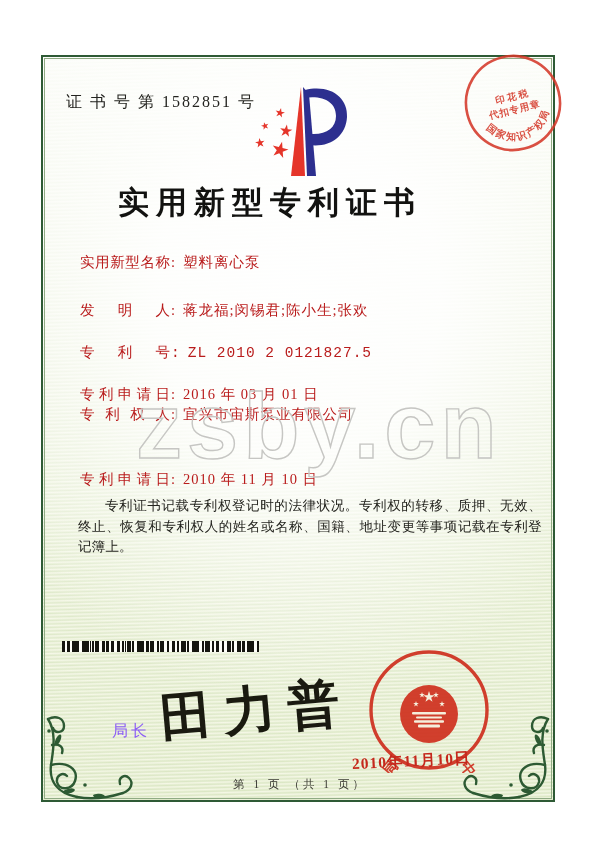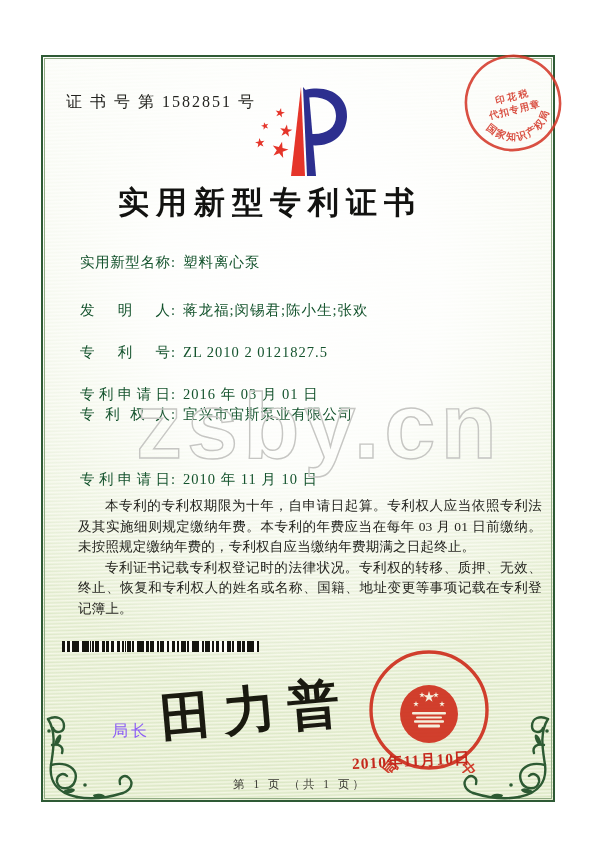--- a/index.html
+++ b/index.html
@@ -25,25 +25,25 @@
   
   .cert-no{position:absolute;left:66px;top:92px;font-size:16px;letter-spacing:2px;color:#23231f;z-index:3;}
   .logo{position:absolute;left:243px;top:84px;z-index:2;}
   .title{
     position:absolute;left:0;top:182px;width:540px;text-align:center;
     font-size:31px;font-weight:700;letter-spacing:7px;color:#121210;z-index:3;
   }
 
   
   .fields{position:absolute;left:80px;top:0;z-index:3;}
-  .field{position:absolute;left:0;white-space:nowrap;font-size:14.5px;color:#14532d;}
+  .field{position:absolute;left:0;white-space:nowrap;font-size:14.5px;color:#b91c1c;}
   .field .lab{display:inline-block;width:90px;text-align:justify;text-align-last:justify;}
   .field .col{display:inline-block;margin:0 8px 0 1px;}
   .field .val{letter-spacing:1px;}
-  .f0{top:253px;} .f1{top:301px;} .f2{top:343px;} .f3{top:385px;} .f4{top:405px;} .f5{top:470px;}
+  .f0{top:253px;} .f1{top:301px;} .f2{top:343px;font-family:Liberation Mono, monospace;} .f3{top:385px;} .f4{top:405px;} .f5{top:470px;}
 
   
   .watermark{
     position:absolute;left:136px;top:374px;z-index:4;pointer-events:none;
     font-family:"Liberation Sans","DejaVu Sans",sans-serif;
     font-size:92px;font-weight:700;letter-spacing:5px;
     color:rgba(255,255,255,0.06);
     text-align:center;
     -webkit-text-stroke:1.4px #c6c6c3;
   }
@@ -191,21 +191,20 @@
       <span class="lab">专 利 权 人</span><span class="col">:</span><span class="val">宜兴市宙斯泵业有限公司</span>
     </div>
     <div class="field f5">
       <span class="lab">专利申请日</span><span class="col">:</span><span class="val">2010 年 11 月 10 日</span>
     </div>
   </div>
 
   <div class="watermark">zsby.cn</div>
 
   <div class="bodytext">
-    <p>本专利的专利权期限为十年，自申请日起算。专利权人应当依照专利法及其实施细则规定缴纳年费。本专利的年费应当在每年 03 月 01 日前缴纳。未按照规定缴纳年费的，专利权自应当缴纳年费期满之日起终止。</p>
     <p>专利证书记载专利权登记时的法律状况。专利权的转移、质押、无效、终止、恢复和专利权人的姓名或名称、国籍、地址变更等事项记载在专利登记簿上。</p>
   </div>
 
   <div class="barcode"></div>
 
   <div class="sig-title">局长</div>
   <div class="sig-name">田力普</div>
 
   <svg class="main-seal" width="126" height="126" viewBox="-63 -63 126 126">
     <defs>

